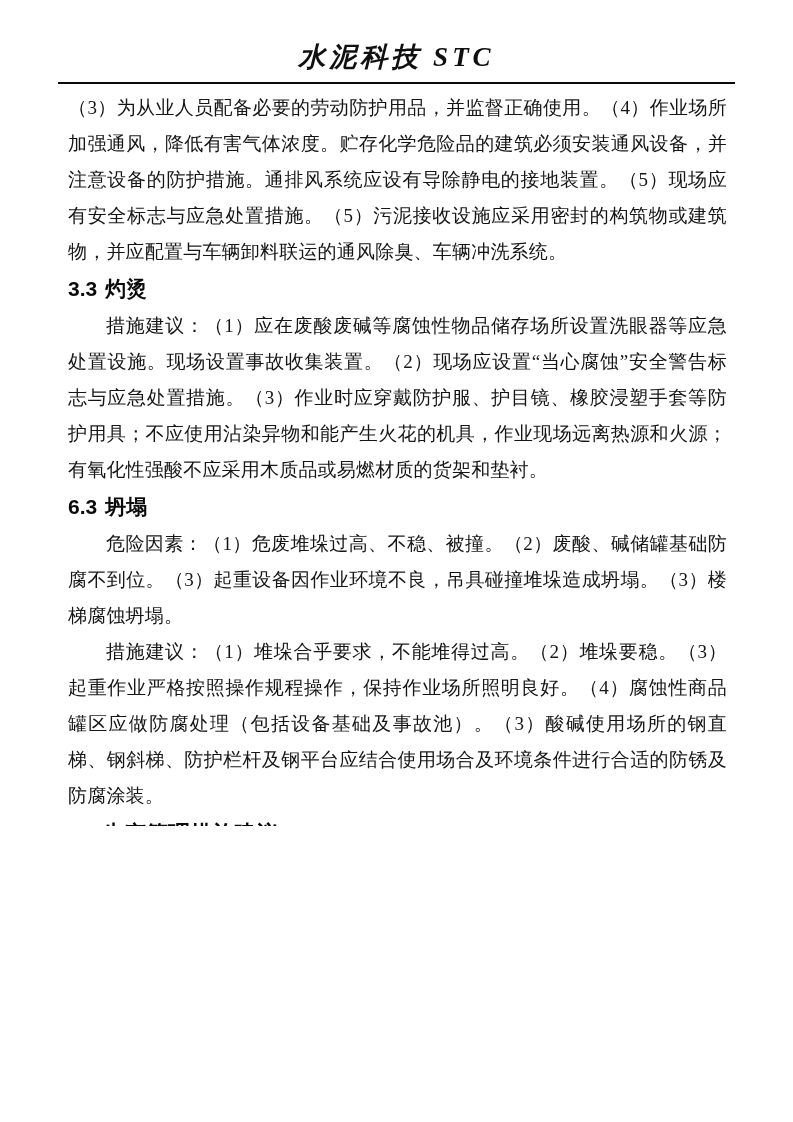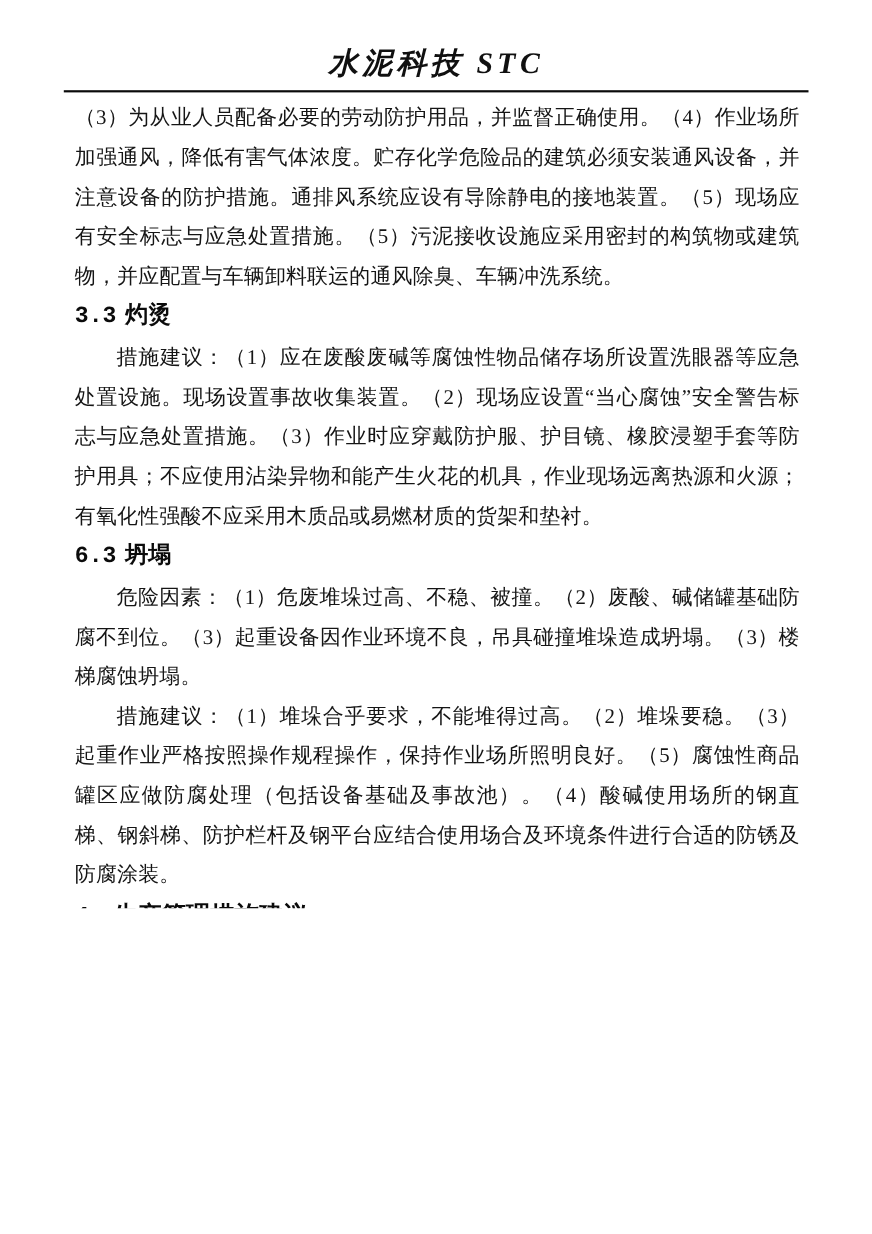--- a/index.html
+++ b/index.html
@@ -45,21 +45,21 @@
     line-height: 36px;
     text-align: justify;
     text-justify: inter-character;
     letter-spacing: 0.2px;
   }
   .para.indent {
     text-indent: 2em;
   }
   .section-heading {
     margin: 0;
-    font-family: Liberation Mono, monospace;
+    font-family: Liberation Sans, sans-serif;
     font-weight: bold;
     font-size: 21px;
     line-height: 38px;
     text-align: left;
     color: #0b0b0b;
   }
   .section-heading .sec-num {
     margin-right: 8px;
   }
   .section-heading.level-1 {
@@ -128,21 +128,21 @@
 
 
     <p class="para indent">措施建议：（1）应在废酸废碱等腐蚀性物品储存场所设置洗眼器等应急处置设施。现场设置事故收集装置。（2）现场应设置“当心腐蚀”安全警告标志与应急处置措施。（3）作业时应穿戴防护服、护目镜、橡胶浸塑手套等防护用具；不应使用沾染异物和能产生火花的机具，作业现场远离热源和火源；有氧化性强酸不应采用木质品或易燃材质的货架和垫衬。</p>
 
     <h3 class="section-heading">
       <span class="sec-num">6.3</span><span class="sec-label">坍塌</span>
     </h3>
 
     <p class="para indent">危险因素：（1）危废堆垛过高、不稳、被撞。（2）废酸、碱储罐基础防腐不到位。（3）起重设备因作业环境不良，吊具碰撞堆垛造成坍塌。（3）楼梯腐蚀坍塌。</p>
 
-    <p class="para indent">措施建议：（1）堆垛合乎要求，不能堆得过高。（2）堆垛要稳。（3）起重作业严格按照操作规程操作，保持作业场所照明良好。（5）腐蚀性商品罐区应做防腐处理（包括设备基础及事故池）。（4）酸碱使用场所的钢直梯、钢斜梯、防护栏杆及钢平台应结合使用场合及环境条件进行合适的防锈及防腐涂装。</p>
+    <p class="para indent">措施建议：（1）堆垛合乎要求，不能堆得过高。（2）堆垛要稳。（3）起重作业严格按照操作规程操作，保持作业场所照明良好。（4）腐蚀性商品罐区应做防腐处理（包括设备基础及事故池）。（3）酸碱使用场所的钢直梯、钢斜梯、防护栏杆及钢平台应结合使用场合及环境条件进行合适的防锈及防腐涂装。</p>
 
     <h2 class="section-heading level-1">
       <span class="sec-num">4</span><span class="sec-label">生产管理措施建议</span>
     </h2>
 
 
     <p class="para indent">（2）使用危险化学品的单位，其使用条件（包括工艺）应当符合法律、行政</p>
 
   </div>
 

